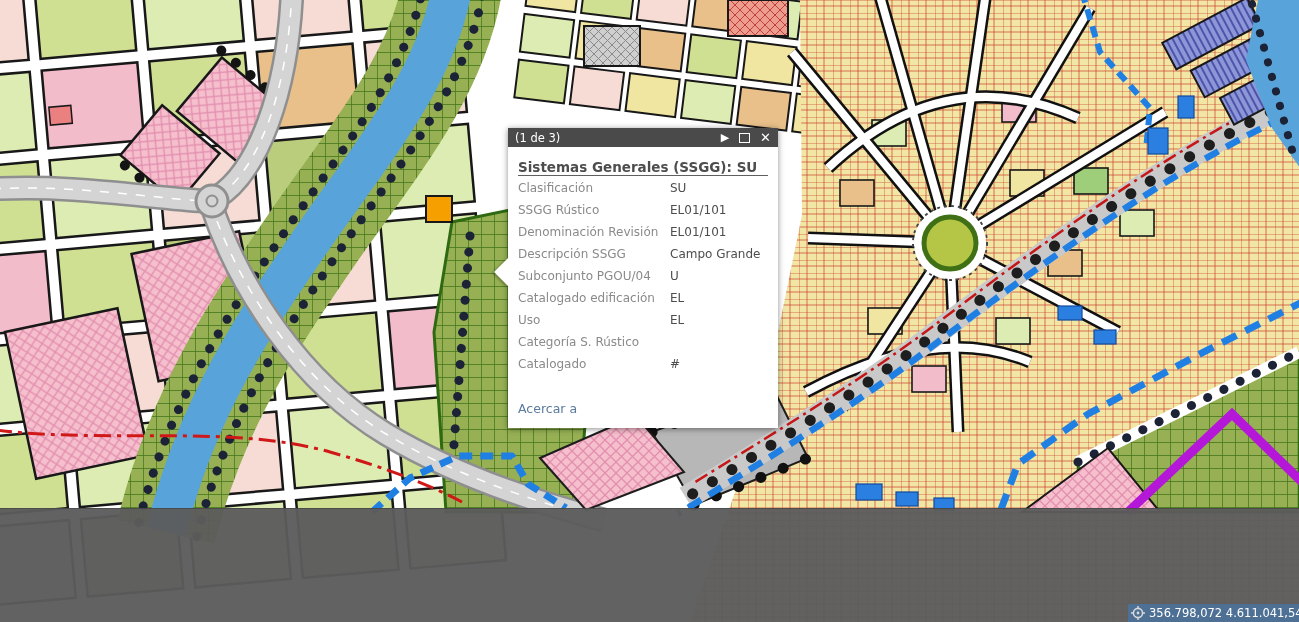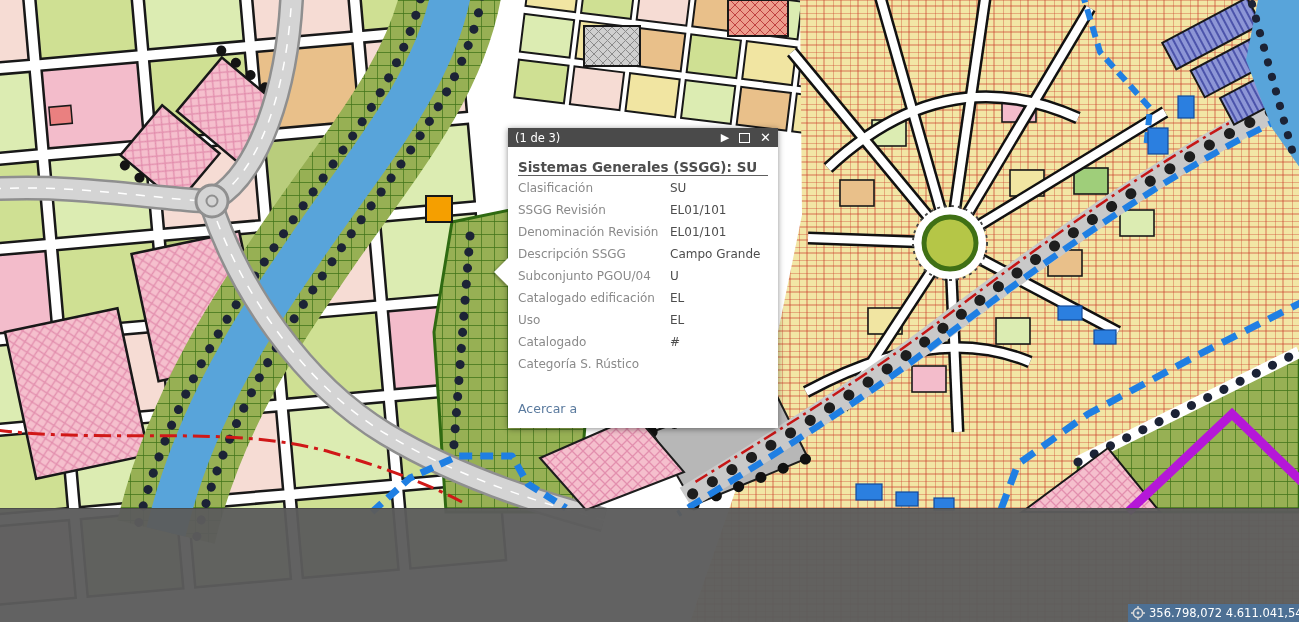--- a/index.html
+++ b/index.html
@@ -283,21 +283,21 @@
     <span class="hdr-btn hdr-close">✕</span>
   </div>
   <div class="popup-body">
     <div class="popup-title">Sistemas Generales (SSGG): SU</div>
     <div class="popup-fields">
       <div class="field-row">
           <span class="field-label">Clasificación</span>
           <span class="field-value">SU</span>
         </div>
       <div class="field-row">
-          <span class="field-label">SSGG Revisión</span>
+          <span class="field-label">SSGG Rústico</span>
           <span class="field-value">EL01/101</span>
         </div>
       <div class="field-row">
           <span class="field-label">Denominación Revisión</span>
           <span class="field-value">EL01/101</span>
         </div>
       <div class="field-row">
           <span class="field-label">Descripción SSGG</span>
           <span class="field-value">Campo Grande</span>
         </div>
@@ -307,26 +307,26 @@
         </div>
       <div class="field-row">
           <span class="field-label">Catalogado edificación</span>
           <span class="field-value">EL</span>
         </div>
       <div class="field-row">
           <span class="field-label">Uso</span>
           <span class="field-value">EL</span>
         </div>
       <div class="field-row">
+          <span class="field-label">Categoría S. Rústico</span>
+          <span class="field-value"></span>
+        </div>
+      <div class="field-row">
           <span class="field-label">Catalogado</span>
           <span class="field-value">#</span>
-        </div>
-      <div class="field-row">
-          <span class="field-label">Categoría S. Rústico</span>
-          <span class="field-value"></span>
         </div>
     </div>
     <a class="popup-link">Acercar a</a>
   </div>
 </div>
 
 <div class="bottom-bar">
   
   
 

